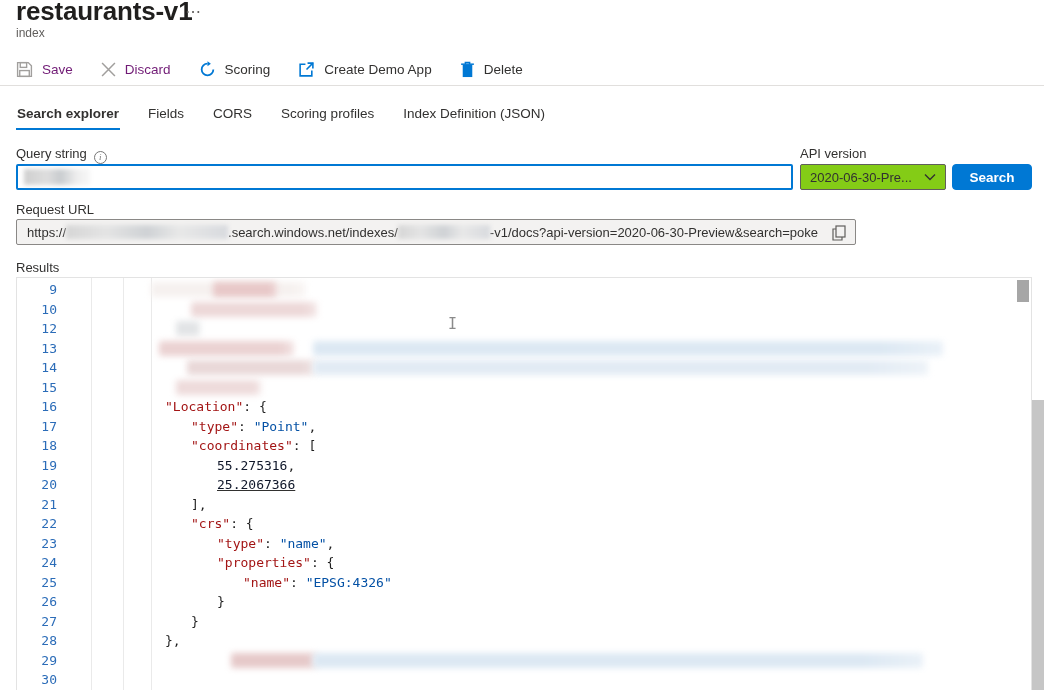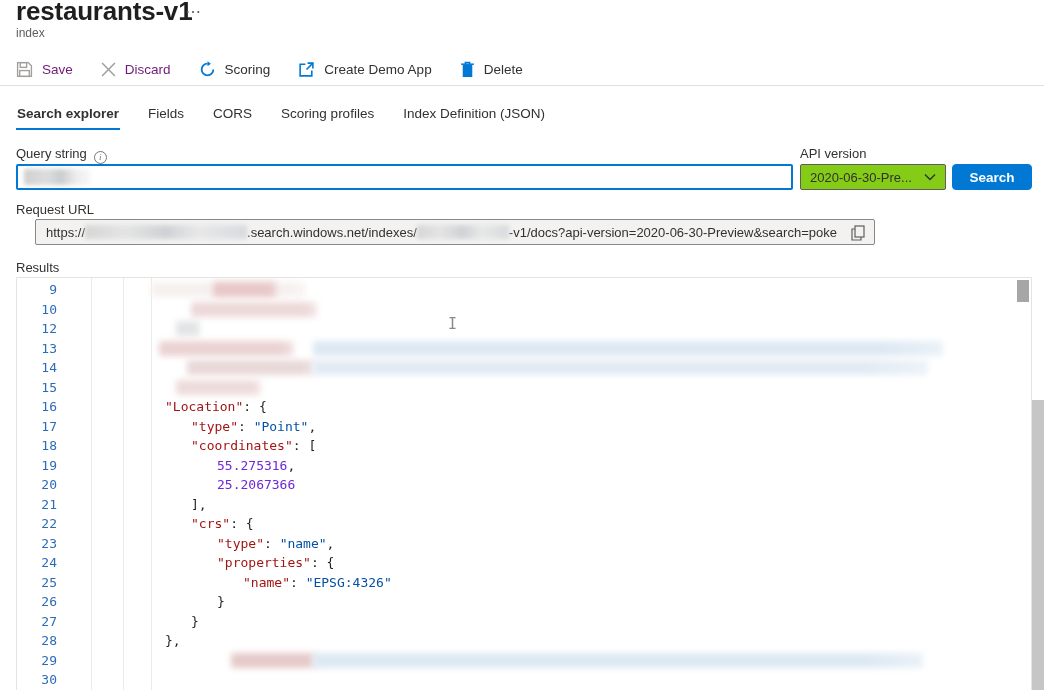--- a/index.html
+++ b/index.html
@@ -30,34 +30,34 @@
   .fld-label { position:absolute; font-size:13px; color:#323130; }
   .info-icon { display:inline-block; width:13px; height:13px; border:1px solid #767676; border-radius:50%; font-size:9px; line-height:11px; text-align:center; color:#767676; vertical-align:-2px; margin-left:7px; font-family:"Liberation Serif", serif; font-style:italic; cursor:pointer; }
 
   .query-input { position:absolute; left:16px; top:164px; width:777px; height:26px; border:2px solid #0078d4; border-radius:2px; background:#fff; display:flex; align-items:center; padding:0 6px; cursor:text; }
   .query-redact { width:66px; height:16px; border-radius:1px; filter:blur(2px);
      background:linear-gradient(90deg,#cfcfcf,#dedede 35%,#c9cccf 55%,#eeeeee 80%,#f7f7f7); }
 
   .api-select { position:absolute; left:800px; top:164px; width:146px; height:26px; border:1px solid #605e5c; border-radius:2px; background:#84cc16; display:flex; align-items:center; justify-content:space-between; padding:0 9px; font-size:13px; cursor:pointer; }
   .search-btn { position:absolute; left:952px; top:164px; width:80px; height:26px; background:#0078d4; border:1px solid #0078d4; border-radius:4px; color:#ffffff; font-size:13.5px; font-weight:600; display:flex; align-items:center; justify-content:center; cursor:pointer; }
 
-  .url-box { position:absolute; left:16px; top:219px; width:840px; height:26px; background:#f3f2f1; border:1px solid #8a8886; border-radius:2px; display:flex; align-items:center; padding:0 10px; font-size:13px; color:#323130; white-space:nowrap; overflow:hidden;margin-left:19px; }
+  .url-box { position:absolute; left:16px; top:219px; width:840px; height:26px; background:#f3f2f1; border:1px solid #8a8886; border-radius:2px; display:flex; align-items:center; padding:0 10px; font-size:13px; color:#323130; white-space:nowrap; overflow:hidden; }
   .url-redact { display:inline-block; height:14px; vertical-align:-2px; border-radius:1px; filter:blur(2px);
      background:linear-gradient(90deg,#d6d6d6,#e4e4e4 25%,#cfd2d5 50%,#e8e8e8 70%,#d8dade); }
   .copy-icon { position:absolute; right:9px; top:5px; cursor:pointer; }
 
   
   .results-editor { position:absolute; left:16px; top:277px; width:1016px; height:413px; border:1px solid #e3e3e3; border-bottom:none; overflow:hidden; background:#fff; font-family:"DejaVu Sans Mono", monospace; font-size:13px; }
   .gutter-line { position:absolute; top:0; bottom:0; width:1px; background:#eaeaea; }
   .code-line { position:relative; height:19.5px; line-height:19.5px; white-space:pre; }
   .line-num { position:absolute; left:0; top:0; width:40px; text-align:right; color:#2b6cb8; }
   .line-content { position:absolute; left:0; top:0; right:0; height:19.5px; }
   .tok-key { color:#a31515; }
   .tok-str { color:#0451a5; }
-  .tok-num { color:#6d28d9; }
+  .tok-num { color:#0f172a; }
   .tok-punc { color:#1e1e1e; }
   .redact-blur { position:absolute; top:2px; height:15px; border-radius:2px; filter:blur(3px); }
 
   .editor-scroll-thumb { position:absolute; right:2px; top:2px; width:12px; height:22px; background:#a6a6a6; cursor:pointer; }
   .text-cursor { position:absolute; left:448px; top:315px; width:8px; height:16px; color:#8a8a8a; font-size:15px; font-family:"DejaVu Sans Mono", monospace; pointer-events:none; }
 
   .page-scrollbar { position:absolute; right:0; top:0; width:12px; height:690px; background:transparent; }
   .page-scroll-thumb { position:absolute; right:0; top:400px; width:12px; height:290px; background:#c6c6c6; cursor:pointer; }
 </style>
 </head>
@@ -164,21 +164,21 @@
         <div class="code-line"><div class="line-num">9</div><div class="line-content"><div class="redact-blur" style="left: 134px; width: 155px; background: linear-gradient(90deg, rgb(246, 241, 239), rgba(255, 255, 255, 0) 3%, rgb(246, 241, 239) 10%, rgb(246, 241, 239) 90%, rgba(255, 255, 255, 0.4)) rgb(246, 241, 239);"></div><div class="redact-blur" style="left: 196px; width: 64px; background: linear-gradient(90deg, rgb(232, 200, 200), rgba(255, 255, 255, 0) 3%, rgb(232, 200, 200) 10%, rgb(232, 200, 200) 90%, rgba(255, 255, 255, 0.4)) rgb(232, 200, 200);"></div></div></div>
         <div class="code-line"><div class="line-num">10</div><div class="line-content"><div class="redact-blur" style="left: 174px; width: 126px; background: linear-gradient(90deg, rgb(237, 216, 216), rgba(255, 255, 255, 0) 3%, rgb(237, 216, 216) 10%, rgb(237, 216, 216) 90%, rgba(255, 255, 255, 0.4)) rgb(237, 216, 216);"></div></div></div>
         <div class="code-line"><div class="line-num">12</div><div class="line-content"><div class="redact-blur" style="left: 159px; width: 24px; background: linear-gradient(90deg, rgb(226, 228, 230), rgba(255, 255, 255, 0) 3%, rgb(226, 228, 230) 10%, rgb(226, 228, 230) 90%, rgba(255, 255, 255, 0.4)) rgb(226, 228, 230);"></div></div></div>
         <div class="code-line"><div class="line-num">13</div><div class="line-content"><div class="redact-blur" style="left: 142px; width: 135px; background: linear-gradient(90deg, rgb(235, 210, 210), rgba(255, 255, 255, 0) 3%, rgb(235, 210, 210) 10%, rgb(235, 210, 210) 90%, rgba(255, 255, 255, 0.4)) rgb(235, 210, 210);"></div><div class="redact-blur" style="left: 296px; width: 630px; background: linear-gradient(90deg, rgb(220, 232, 243), rgba(255, 255, 255, 0) 3%, rgb(220, 232, 243) 10%, rgb(220, 232, 243) 90%, rgba(255, 255, 255, 0.4)) rgb(220, 232, 243);"></div></div></div>
         <div class="code-line"><div class="line-num">14</div><div class="line-content"><div class="redact-blur" style="left: 170px; width: 128px; background: linear-gradient(90deg, rgb(233, 216, 216), rgba(255, 255, 255, 0) 3%, rgb(233, 216, 216) 10%, rgb(233, 216, 216) 90%, rgba(255, 255, 255, 0.4)) rgb(233, 216, 216);"></div><div class="redact-blur" style="left: 296px; width: 615px; background: linear-gradient(90deg, rgb(226, 235, 244), rgba(255, 255, 255, 0) 3%, rgb(226, 235, 244) 10%, rgb(226, 235, 244) 90%, rgba(255, 255, 255, 0.4)) rgb(226, 235, 244);"></div></div></div>
         <div class="code-line"><div class="line-num">15</div><div class="line-content"><div class="redact-blur" style="left: 159px; width: 85px; background: linear-gradient(90deg, rgb(238, 219, 219), rgba(255, 255, 255, 0) 3%, rgb(238, 219, 219) 10%, rgb(238, 219, 219) 90%, rgba(255, 255, 255, 0.4)) rgb(238, 219, 219);"></div></div></div>
         <div class="code-line"><div class="line-num">16</div><div class="line-content" style="padding-left: 148px;"><span class="tok-key">"Location"</span><span class="tok-punc">: {</span></div></div>
         <div class="code-line"><div class="line-num">17</div><div class="line-content" style="padding-left: 174px;"><span class="tok-key">"type"</span><span class="tok-punc">: </span><span class="tok-str">"Point"</span><span class="tok-punc">,</span></div></div>
         <div class="code-line"><div class="line-num">18</div><div class="line-content" style="padding-left: 174px;"><span class="tok-key">"coordinates"</span><span class="tok-punc">: [</span></div></div>
         <div class="code-line"><div class="line-num">19</div><div class="line-content" style="padding-left: 200px;"><span class="tok-num">55.275316</span><span class="tok-punc">,</span></div></div>
-        <div class="code-line"><div class="line-num">20</div><div class="line-content" style="padding-left: 200px;"><span class="tok-num">25.2067366</span></div></div>
+        <div class="code-line"><div class="line-num">20</div><div class="line-content" style="padding-left: 200px; text-decoration: underline;"><span class="tok-num">25.2067366</span></div></div>
         <div class="code-line"><div class="line-num">21</div><div class="line-content" style="padding-left: 174px;"><span class="tok-punc">],</span></div></div>
         <div class="code-line"><div class="line-num">22</div><div class="line-content" style="padding-left: 174px;"><span class="tok-key">"crs"</span><span class="tok-punc">: {</span></div></div>
         <div class="code-line"><div class="line-num">23</div><div class="line-content" style="padding-left: 200px;"><span class="tok-key">"type"</span><span class="tok-punc">: </span><span class="tok-str">"name"</span><span class="tok-punc">,</span></div></div>
         <div class="code-line"><div class="line-num">24</div><div class="line-content" style="padding-left: 200px;"><span class="tok-key">"properties"</span><span class="tok-punc">: {</span></div></div>
         <div class="code-line"><div class="line-num">25</div><div class="line-content" style="padding-left: 226px;"><span class="tok-key">"name"</span><span class="tok-punc">: </span><span class="tok-str">"EPSG:4326"</span></div></div>
         <div class="code-line"><div class="line-num">26</div><div class="line-content" style="padding-left: 200px;"><span class="tok-punc">}</span></div></div>
         <div class="code-line"><div class="line-num">27</div><div class="line-content" style="padding-left: 174px;"><span class="tok-punc">}</span></div></div>
         <div class="code-line"><div class="line-num">28</div><div class="line-content" style="padding-left: 148px;"><span class="tok-punc">},</span></div></div>
         <div class="code-line"><div class="line-num">29</div><div class="line-content"><div class="redact-blur" style="left: 214px; width: 85px; background: linear-gradient(90deg, rgb(230, 201, 201), rgba(255, 255, 255, 0) 3%, rgb(230, 201, 201) 10%, rgb(230, 201, 201) 90%, rgba(255, 255, 255, 0.4)) rgb(230, 201, 201);"></div><div class="redact-blur" style="left: 296px; width: 610px; background: linear-gradient(90deg, rgb(220, 232, 243), rgba(255, 255, 255, 0) 3%, rgb(220, 232, 243) 10%, rgb(220, 232, 243) 90%, rgba(255, 255, 255, 0.4)) rgb(220, 232, 243);"></div></div></div>
         <div class="code-line"><div class="line-num">30</div><div class="line-content"></div></div>

